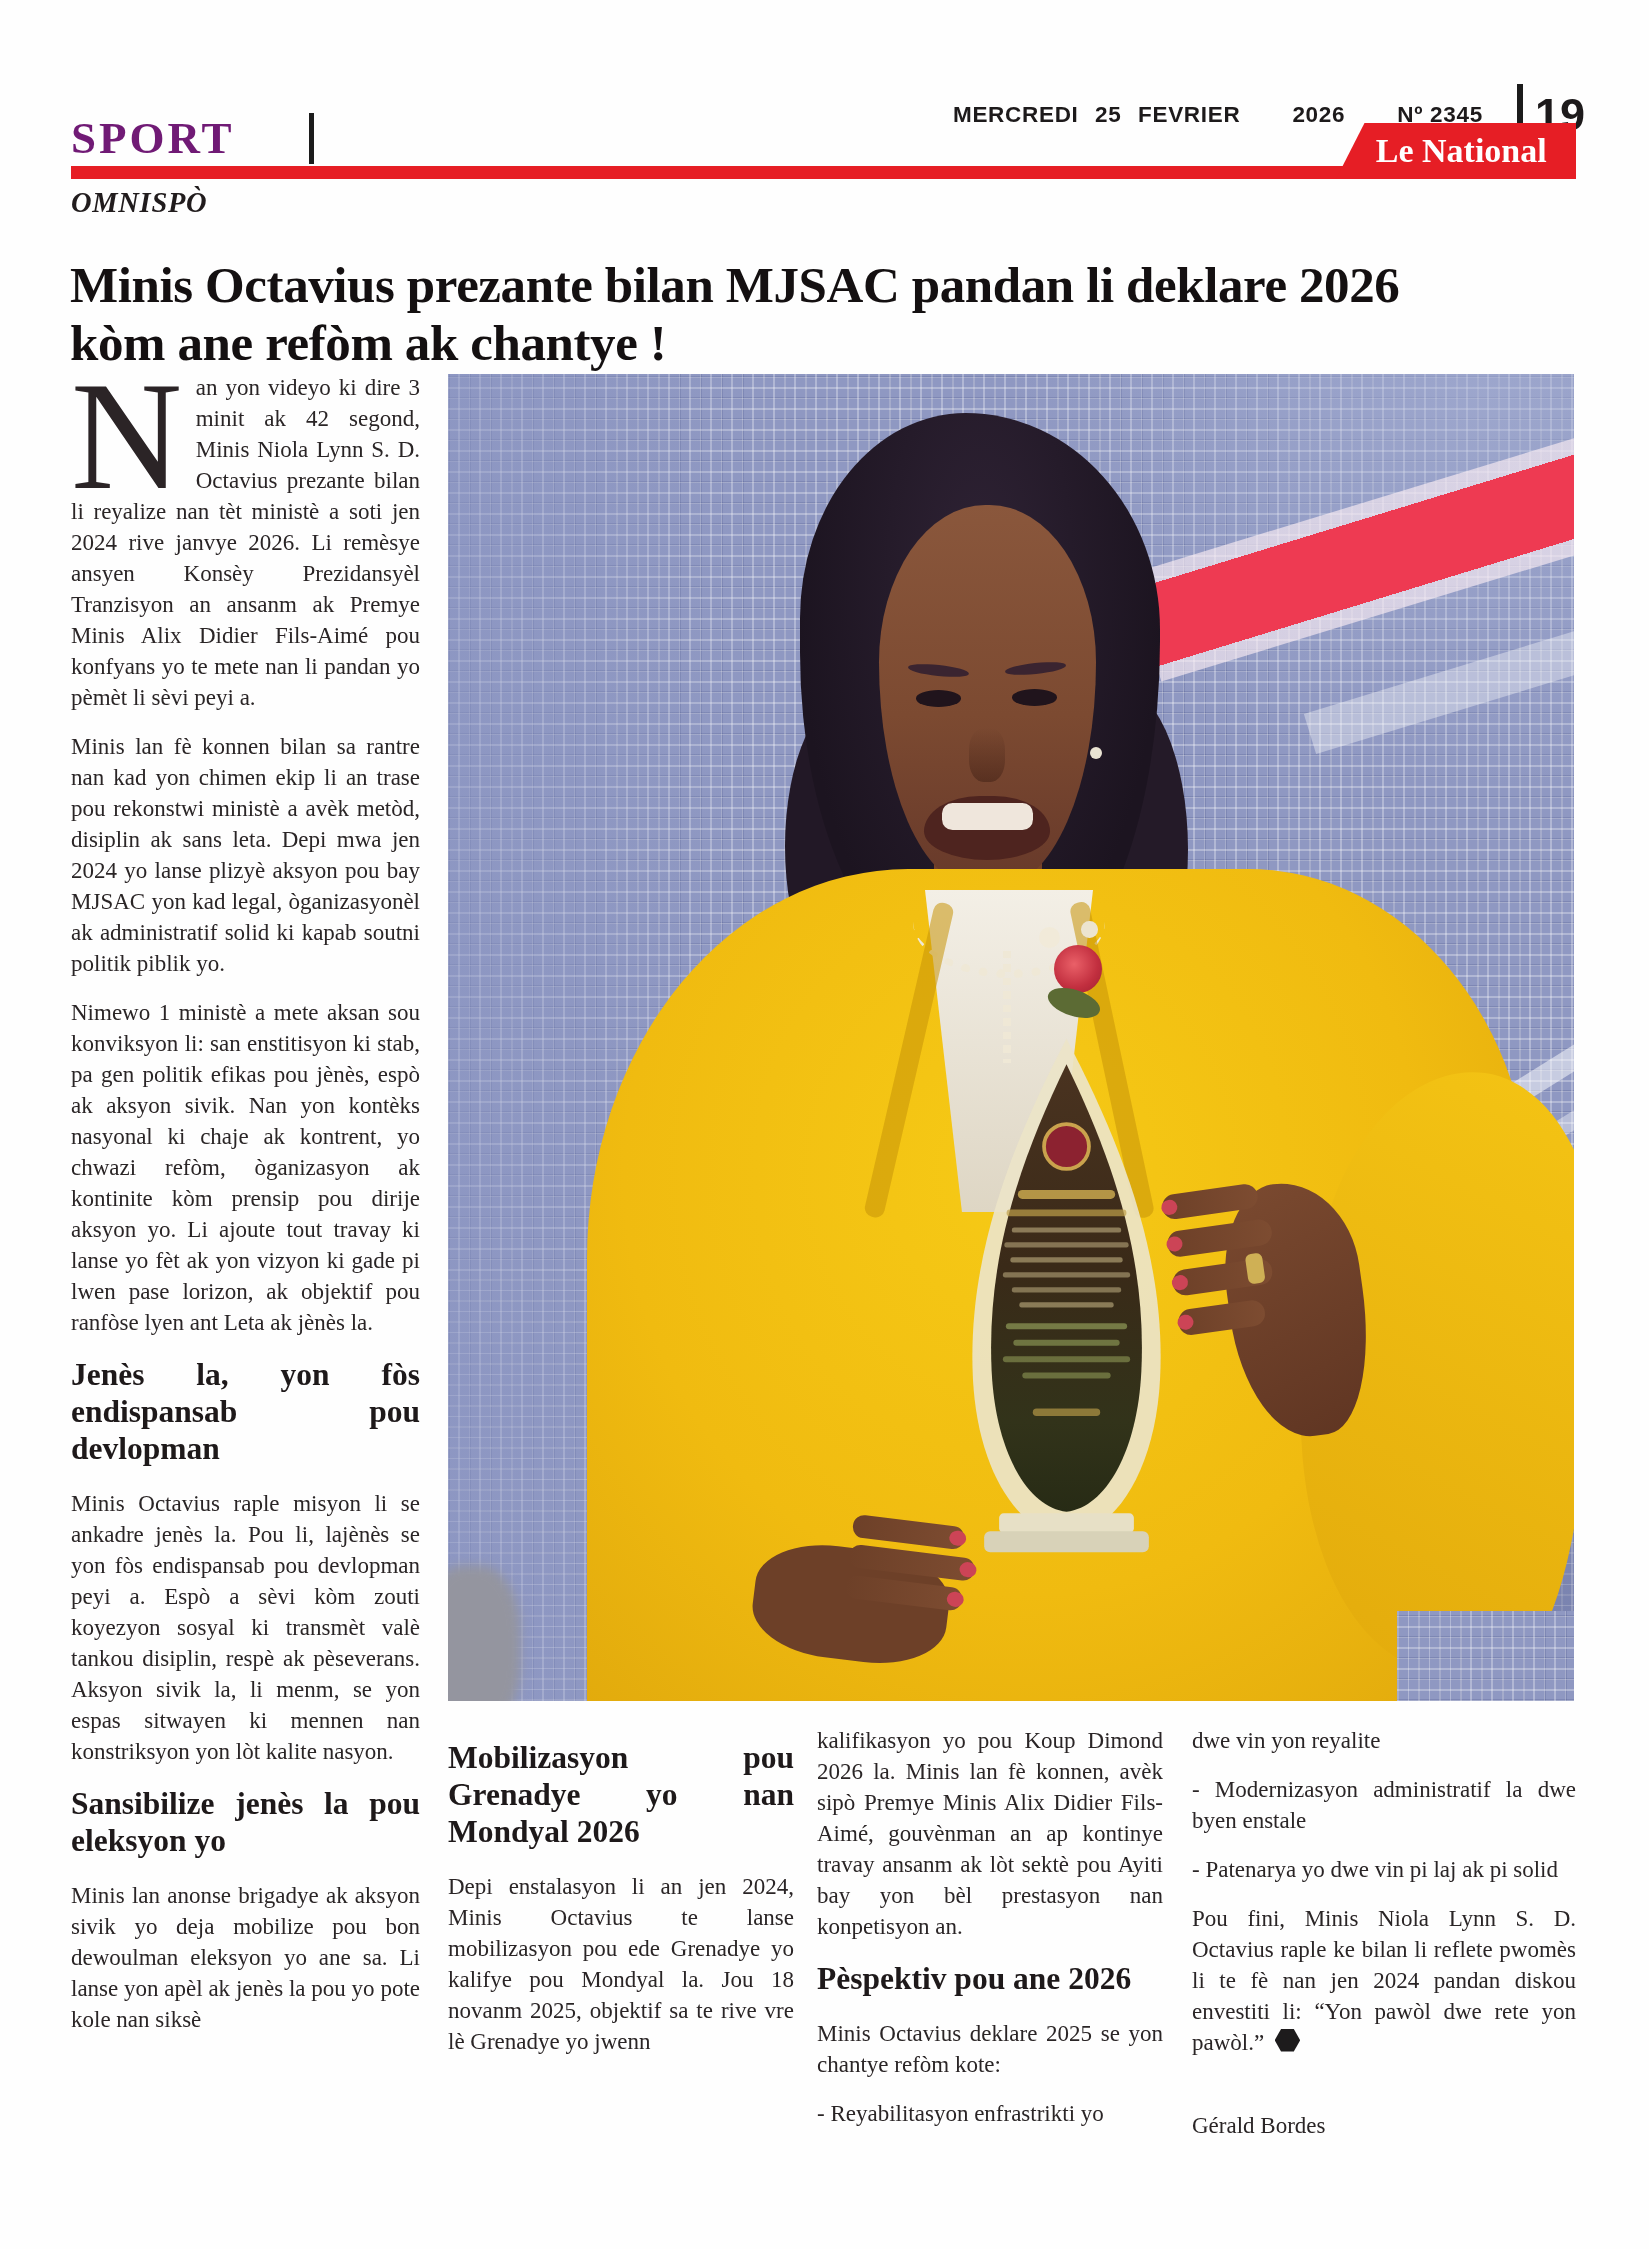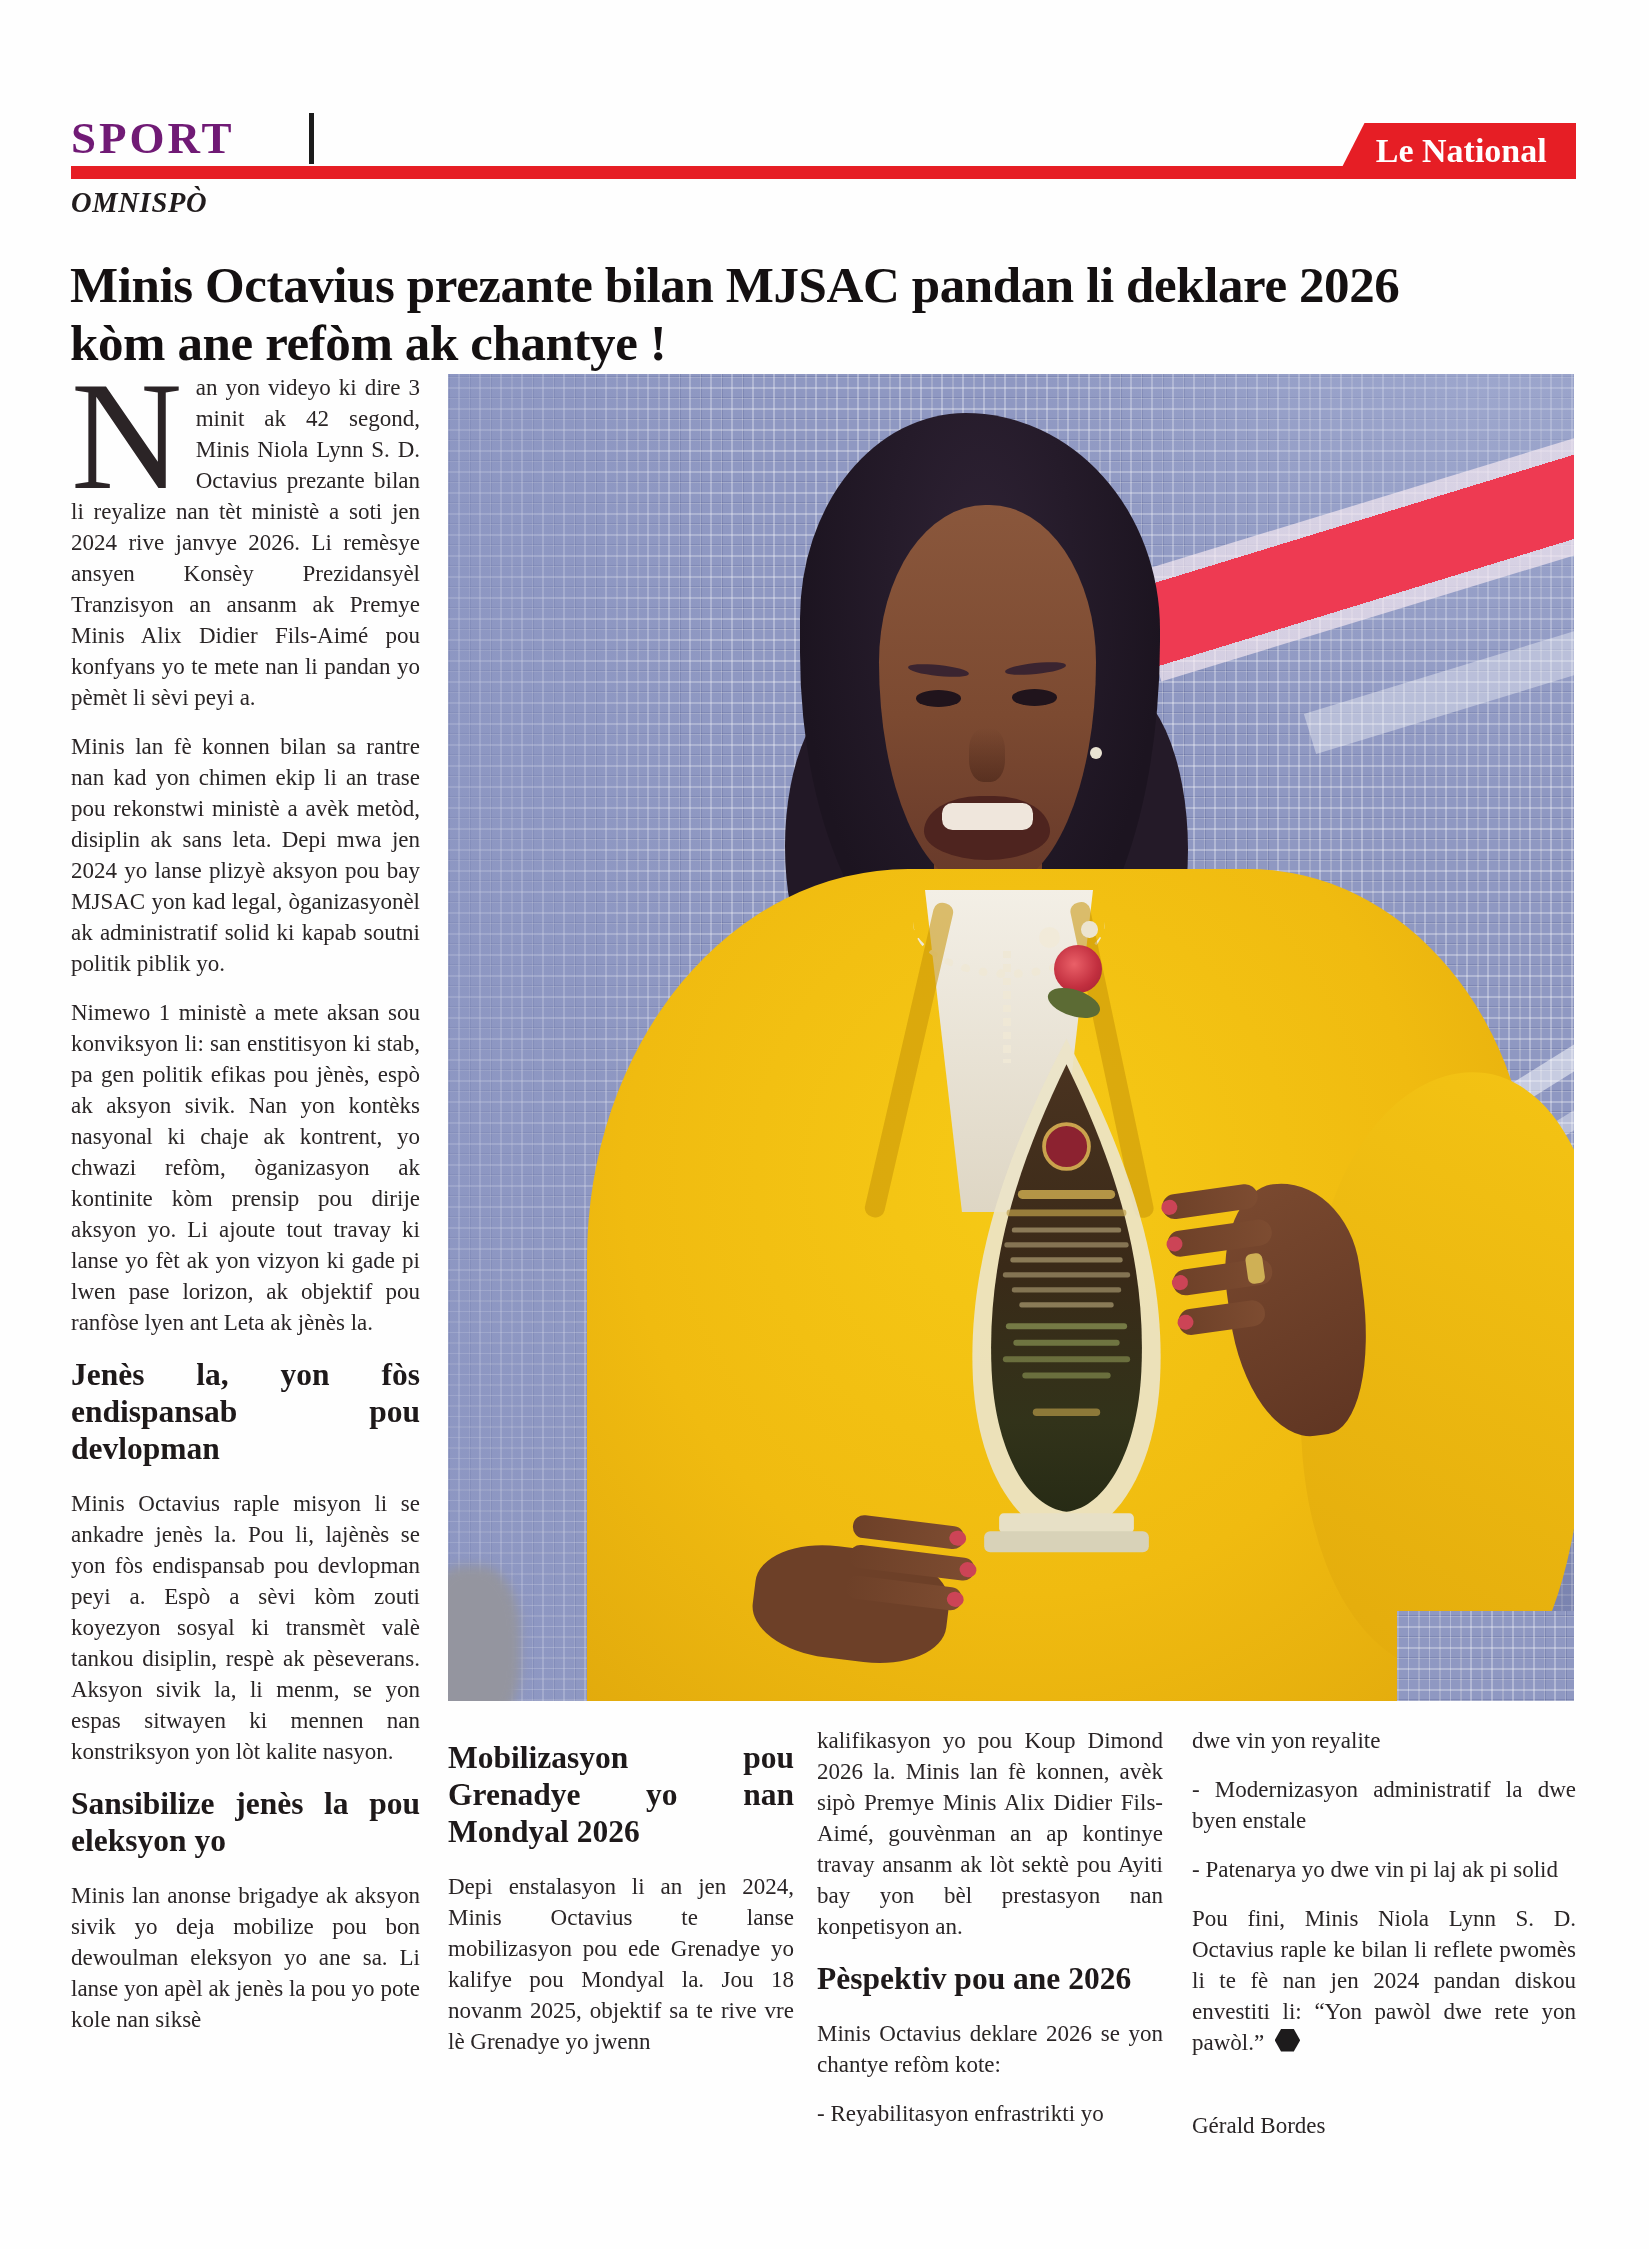--- a/index.html
+++ b/index.html
@@ -142,20 +142,29 @@
   .g2{top:33px;width:126px;}
   .g3{top:64px;width:117px;}
 
   .corner-blue{right:0;bottom:0;width:177px;height:90px;}
 </style>
 </head>
 <body>
 
 <div class="page">
 
+  <div class="dateline">
+    <span class="sm weekday">MERCREDI</span>
+    <span class="sm day">25</span>
+    <span class="sm month">FEVRIER</span>
+    <span class="sm year">2026</span>
+    <span class="sm issue">Nº 2345</span>
+    <span class="vdiv"></span>
+    <span class="pageno">19</span>
+  </div>
 
   <div class="section-label">
     <span>SPORT</span>
     <span class="vsep"></span>
   </div>
 
   <div class="red-bar"></div>
   <div class="brand-badge">
     <span>Le National</span>
   </div>
@@ -262,21 +271,21 @@
   </div>
 
   <div class="body-col col2">
     <div class="sub">Mobilizasyon pou Grenadye yo nan Mondyal 2026</div>
     <p>Depi enstalasyon li an jen 2024, Minis Octavius te lanse mobilizasyon pou ede Grenadye yo kalifye pou Mondyal la. Jou 18 novanm 2025, objektif sa te rive vre lè Grenadye yo jwenn</p>
   </div>
 
   <div class="body-col col3">
     <p>kalifikasyon yo pou Koup Dimond 2026 la. Minis lan fè konnen, avèk sipò Premye Minis Alix Didier Fils-Aimé, gouvènman an ap kontinye travay ansanm ak lòt sektè pou Ayiti bay yon bèl prestasyon nan konpetisyon an.</p>
     <div class="sub">Pèspektiv pou ane 2026</div>
-    <p>Minis Octavius deklare 2026 se yon chantye refòm kote:</p>
+    <p>Minis Octavius deklare 2025 se yon chantye refòm kote:</p>
     <p>- Reyabilitasyon enfrastrikti yo</p>
   </div>
 
   <div class="body-col col4">
     <p>dwe vin yon reyalite</p>
     <p>- Modernizasyon administratif la dwe byen enstale</p>
     <p>- Patenarya yo dwe vin pi laj ak pi solid</p>
     <p><span>Pou fini, Minis Niola Lynn S. D. Octavius raple ke bilan li reflete pwomès li te fè nan jen 2024 pandan diskou envestiti li: “Yon pawòl dwe rete yon pawòl.”</span><span class="endmark"></span></p>
     <p class="byline">Gérald Bordes</p>
   </div>

